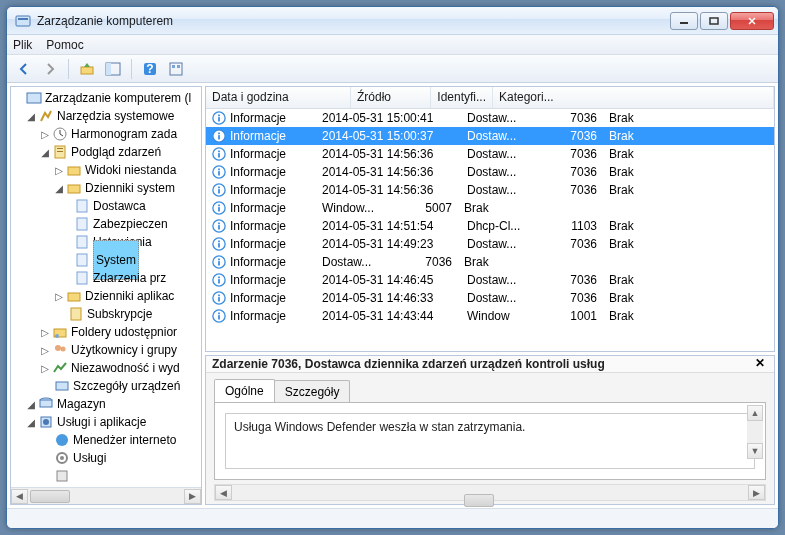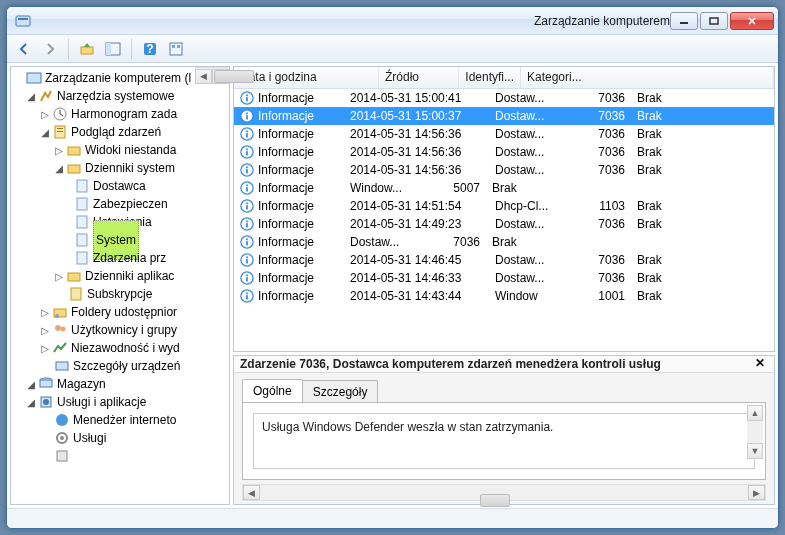--- a/index.html
+++ b/index.html
@@ -1,37 +1,37 @@
 <!DOCTYPE html>
 <html><head>
 <meta charset="utf-8">
 <style>
 * { box-sizing: border-box; margin: 0; padding: 0; font-family: "Segoe UI", Tahoma, sans-serif; font-size: 12px; }
 body { background: #6b8aab; width: 785px; height: 535px; overflow: hidden; padding: 6px; }
 .window { width: 773px; height: 523px; background: #fff; border: 1px solid #3a6ea5; border-radius: 6px; box-shadow: 0 0 6px rgba(0,0,0,0.3); overflow: hidden; display: flex; flex-direction: column; }
 .titlebar { height: 28px; background: linear-gradient(to bottom, #f5f9fd 0%, #e4eefb 45%, #d3e3f7 46%, #e8f1fb 100%); display: flex; align-items: center; padding: 0 4px 0 8px; border-bottom: 1px solid #c5d6ea; }
 .app-icon { width: 16px; height: 16px; margin-right: 6px; }
-.title-text { flex: 1; color: #1a1a1a; font-size: 12px; text-align: right; }
+.title-text { flex: 1; color: #1a1a1a; font-size: 12px; }
 .win-btns { display: flex; gap: 2px; }
 .win-btn { width: 28px; height: 18px; border: 1px solid #8a9cb2; border-radius: 3px; background: linear-gradient(to bottom, #f4f8fd, #d9e6f5); display: flex; align-items: center; justify-content: center; font-size: 10px; color: #333; cursor: pointer; }
 .win-btn.close { width: 44px; background: linear-gradient(to bottom, #f5a3a0 0%, #e9736f 45%, #d94540 46%, #e05b56 100%); border-color: #b53a35; color: #fff; }
 .menubar { height: 20px; background: linear-gradient(to bottom,#f7f9fc,#e9eff7); display: flex; align-items: center; padding: 0 6px; gap: 14px; border-bottom: 1px solid #d6dee8; color: #1a1a1a; }
 .menubar span { cursor: pointer; }
 .toolbar { height: 28px; background: linear-gradient(to bottom,#fafcfe,#e8eef7); display: flex; align-items: center; padding: 0 6px; gap: 4px; border-bottom: 1px solid #c9d3df; }
 .tbtn { width: 22px; height: 22px; display: flex; align-items: center; justify-content: center; border-radius: 2px; cursor: pointer; }
 .tsep { width: 1px; height: 20px; background: #c9d3df; margin: 0 3px; }
 .content { flex: 1; display: flex; padding: 3px; gap: 3px; min-height: 0; }
-.tree-pane { width: 220px; border: 1px solid #b9c8dc; display: flex; flex-direction: row; background: #fff; }
+.tree-pane { width: 192px; border: 1px solid #b9c8dc; display: flex; flex-direction: column; background: #fff; }
 .tree-scroll { flex: 1; overflow: hidden; padding: 2px 0; }
 .tree-hscroll { height: 17px; background: #f0f0f0; border-top: 1px solid #d6dee8; display: flex; align-items: center; }
 .tree-hscroll .arrow { width: 17px; height: 15px; background: linear-gradient(#f7f7f7,#e6e6e6); border: 1px solid #ccc; display:flex;align-items:center;justify-content:center;font-size:9px;color:#666; cursor:pointer;}
 .tree-hscroll .track { flex:1; background:#efefef; height:15px; position:relative;}
 .tree-hscroll .thumb { position:absolute; left:2px; top:1px; height:13px; width:40px; background:linear-gradient(#e8e8e8,#d4d4d4); border:1px solid #bbb; border-radius:2px;}
 .tree-item { display: flex; align-items: center; height: 18px; padding-left: 4px; white-space: nowrap; cursor: pointer; }
-.tree-item.selected .label { background: #bef264; border: 1px dotted #888; padding: 12px 2px; }
+.tree-item.selected .label { background: #7dd3fc; border: 1px dotted #888; padding: 12px 2px; }
 .toggle { width: 12px; font-size: 10px; color: #5a5a5a; text-align: center; }
 .ticon { width: 16px; height: 16px; margin: 0 3px 0 1px; flex-shrink:0; }
 .label { color: #000; font-size: 12px; }
 .right-pane { flex: 1; display: flex; flex-direction: column; gap: 3px; min-width: 0; }
 .list-pane { flex: 1; border: 1px solid #b9c8dc; display: flex; flex-direction: column; min-height: 0; background: #fff; }
 .list-header { display: flex; height: 22px; background: linear-gradient(to bottom,#fefefe,#eef2f7); border-bottom: 1px solid #d6dee8; flex-shrink:0; }
 .col-h { padding: 3px 6px; border-right: 1px solid #e0e6ee; color: #1a1a1a; cursor:pointer; overflow:hidden; text-overflow:ellipsis; white-space:nowrap; }
 .list-body { flex: 1; overflow: hidden; }
 .row { display: flex; height: 18px; align-items: center; }
 .row.selected { background: #3399ff; color: #fff; }
@@ -79,20 +79,24 @@
           </svg>
         </div>
       <div class="win-btn close">
           <svg width="10" height="8" viewBox="0 0 10 8">
             <path d="M2 1 L8 7 M8 1 L2 7" stroke="#fff" stroke-width="1.5"></path>
           </svg>
         </div>
     </div>
   </div>
 
+  <div class="menubar">
+    <span>Plik</span>
+    <span>Pomoc</span>
+  </div>
 
   <div class="toolbar">
     <div class="tbtn">
         <svg width="16" height="16" viewBox="0 0 16 16">
           <path d="M10 3 L5 8 L10 13" fill="none" stroke="#2a72c8" stroke-width="2"></path>
         </svg>
       </div>
     <div class="tbtn">
         <svg width="16" height="16" viewBox="0 0 16 16">
           <path d="M6 3 L11 8 L6 13" fill="none" stroke="#9a9a9a" stroke-width="2"></path>
@@ -464,21 +468,21 @@
               <div class="cell" style="width:145px">2014-05-31 14:43:44</div>
               <div class="cell" style="width:80px">Window</div>
               <div class="cell" style="width:62px;justify-content:flex-end">1001</div>
               <div class="cell" style="flex:1">Brak</div>
             </div>
           </div>
       </div>
 
       <div class="detail-pane">
         <div class="detail-header">
-          <span class="detail-title">Zdarzenie 7036, Dostawca komputerem zdarzeń menedżera kontroli usług</span>
+          <span class="detail-title">Zdarzenie 7036, Dostawca dziennika zdarzeń urządzeń kontroli usług</span>
           <span class="detail-close">✕</span>
         </div>
         <div class="tab-strip">
           <div class="tab active">Ogólne</div>
           <div class="tab inactive">Szczegóły</div>
         </div>
         <div class="tab-content">
           <div class="msg-box">Usługa Windows Defender weszła w stan zatrzymania.</div>
           <div class="vscroll-stub">
             <div class="arr">▲</div>

